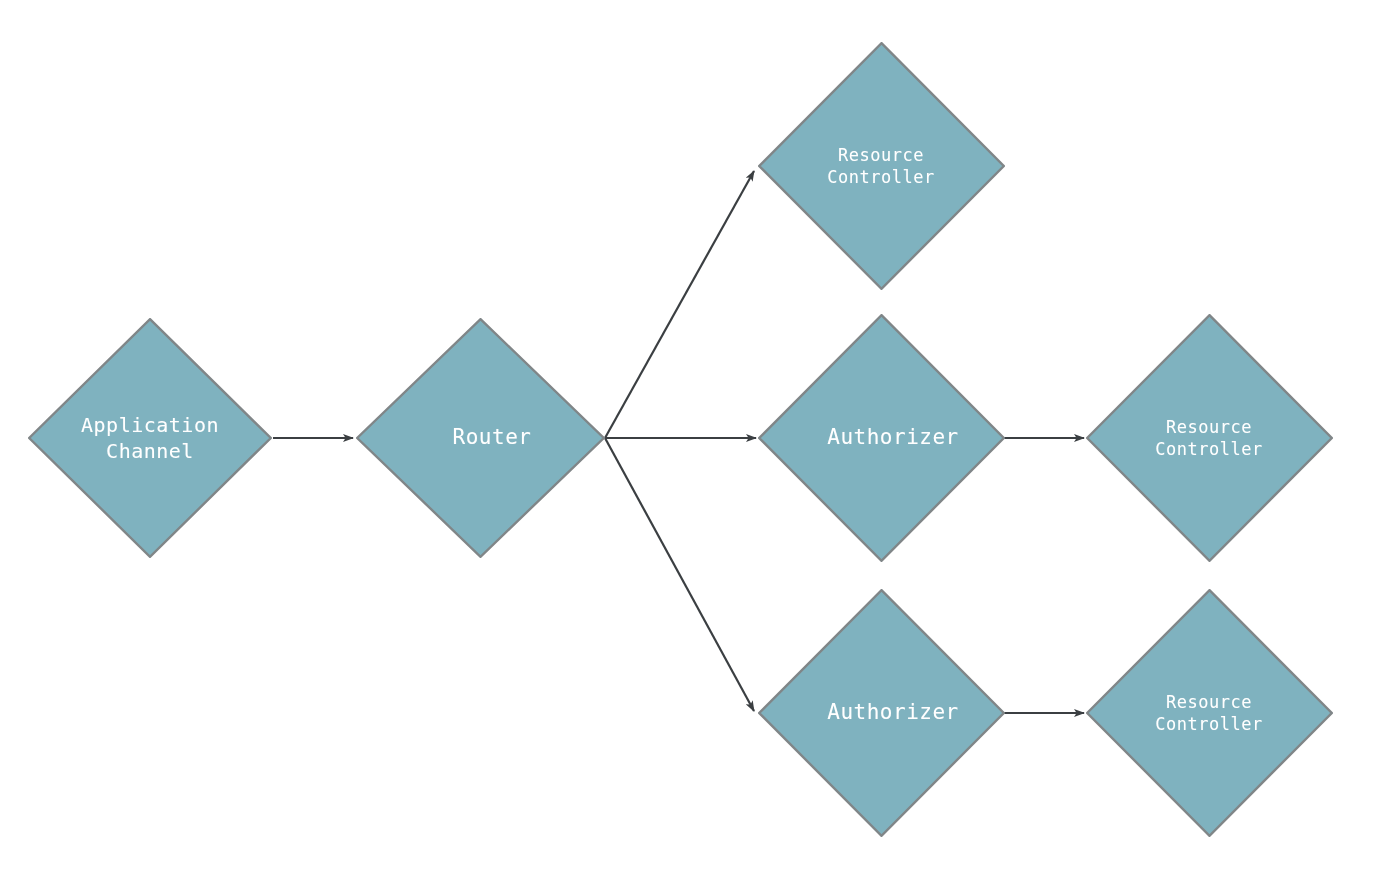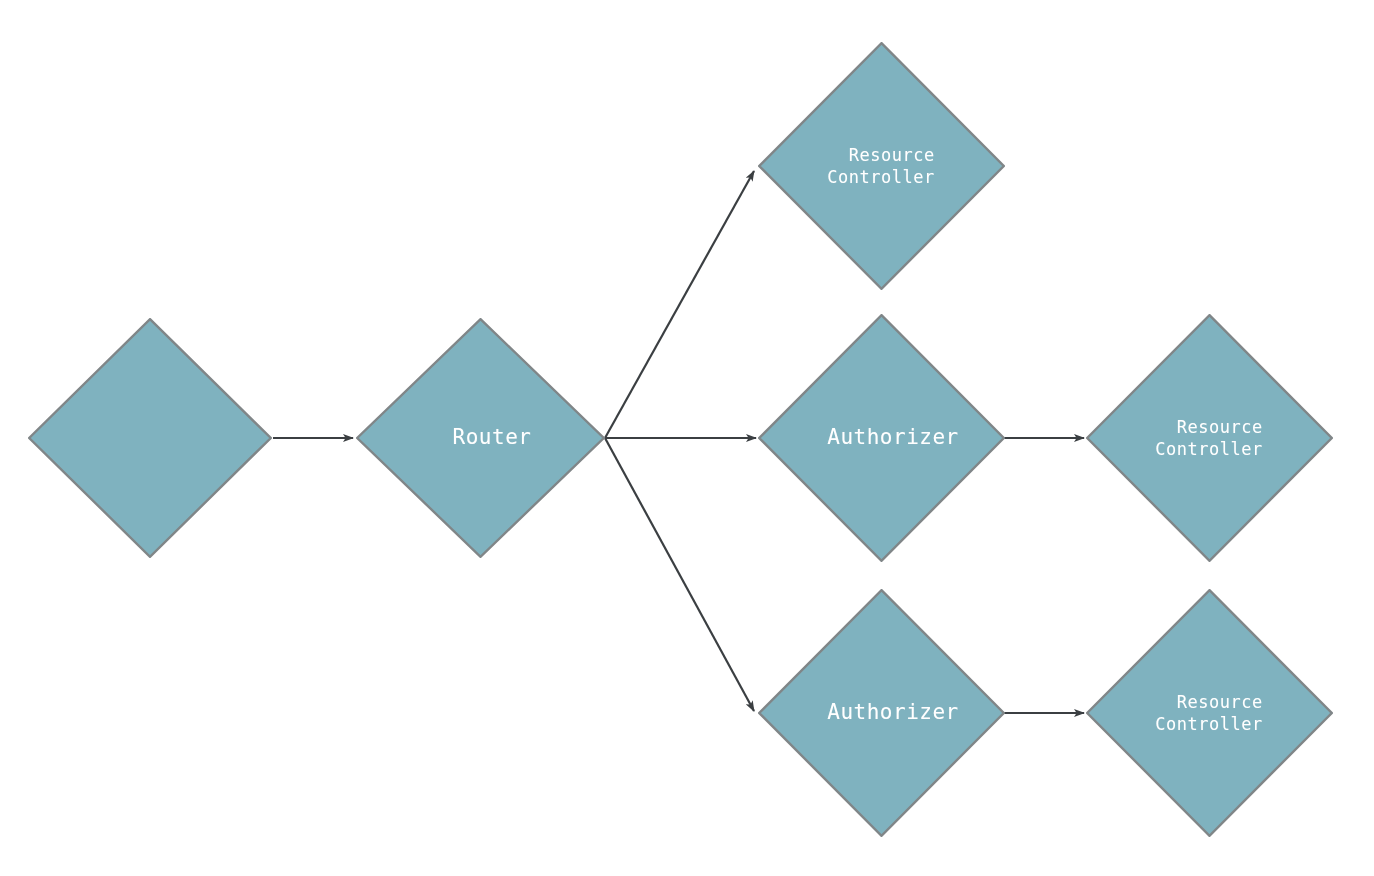--- a/index.html
+++ b/index.html
@@ -36,21 +36,21 @@
     position: absolute;
     left: 0;
     top: 0;
     width: 100%;
     height: 100%;
   }
   .node .node-label {
     position: relative;
     z-index: 2;
     color: #ffffff;
-    text-align: right;
+    text-align: center;
     line-height: 1.30;
     letter-spacing: 0.5px;
     white-space: pre-line;
     pointer-events: none;
     text-shadow: 0 0 1px rgba(255,255,255,0.25);
   }
   .label-lg { font-size: 21px; margin-left: 24px; }
   .label-md { font-size: 20px; }
   .label-sm { font-size: 17px; }
 </style>
@@ -73,20 +73,22 @@
         <line x1="1004" y1="438" x2="1084" y2="438" stroke="#3B3F42" stroke-width="2.2" marker-end="url(#arrowhead)"></line>
         <line x1="1004" y1="713" x2="1084" y2="713" stroke="#3B3F42" stroke-width="2.2" marker-end="url(#arrowhead)"></line>
       </g>
   </svg>
 
   <div id="nodes-layer">
       <div class="node" style="left: 28px; top: 318px; width: 244px; height: 240px;">
         <svg class="diamond-shape" viewBox="0 0 244 240" preserveAspectRatio="none">
           <polygon points="122,1.2 242.8,120 122,238.8 1.2,120" fill="#7FB2BF" stroke="#808688" stroke-width="2.4" stroke-linejoin="miter"></polygon>
         </svg>
+        <div class="node-label label-md" style="color: rgb(255, 255, 255);">Application
+Channel</div>
       </div>
       <div class="node" style="left: 355.5px; top: 318px; width: 249px; height: 240px;">
         <svg class="diamond-shape" viewBox="0 0 249 240" preserveAspectRatio="none">
           <polygon points="124.5,1.2 247.8,120 124.5,238.8 1.2,120" fill="#7FB2BF" stroke="#808688" stroke-width="2.4" stroke-linejoin="miter"></polygon>
         </svg>
         <div class="node-label label-lg" style="color: rgb(255, 255, 255);">Router</div>
       </div>
       <div class="node" style="left: 757.5px; top: 42px; width: 247px; height: 248px;">
         <svg class="diamond-shape" viewBox="0 0 247 248" preserveAspectRatio="none">
           <polygon points="123.5,1.2 245.8,124 123.5,246.8 1.2,124" fill="#7FB2BF" stroke="#808688" stroke-width="2.4" stroke-linejoin="miter"></polygon>

